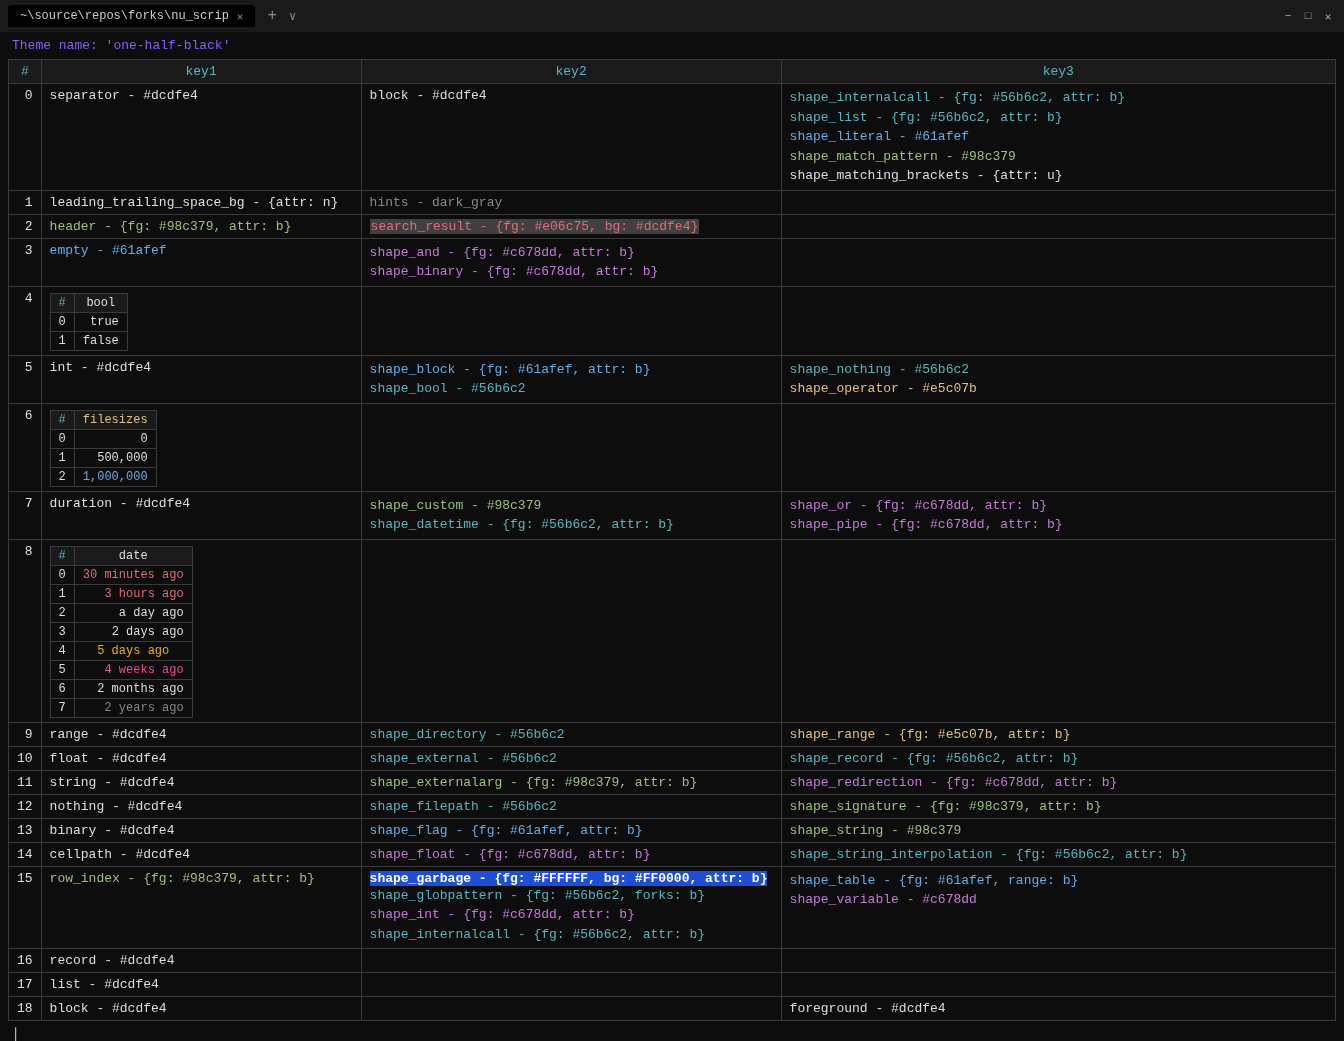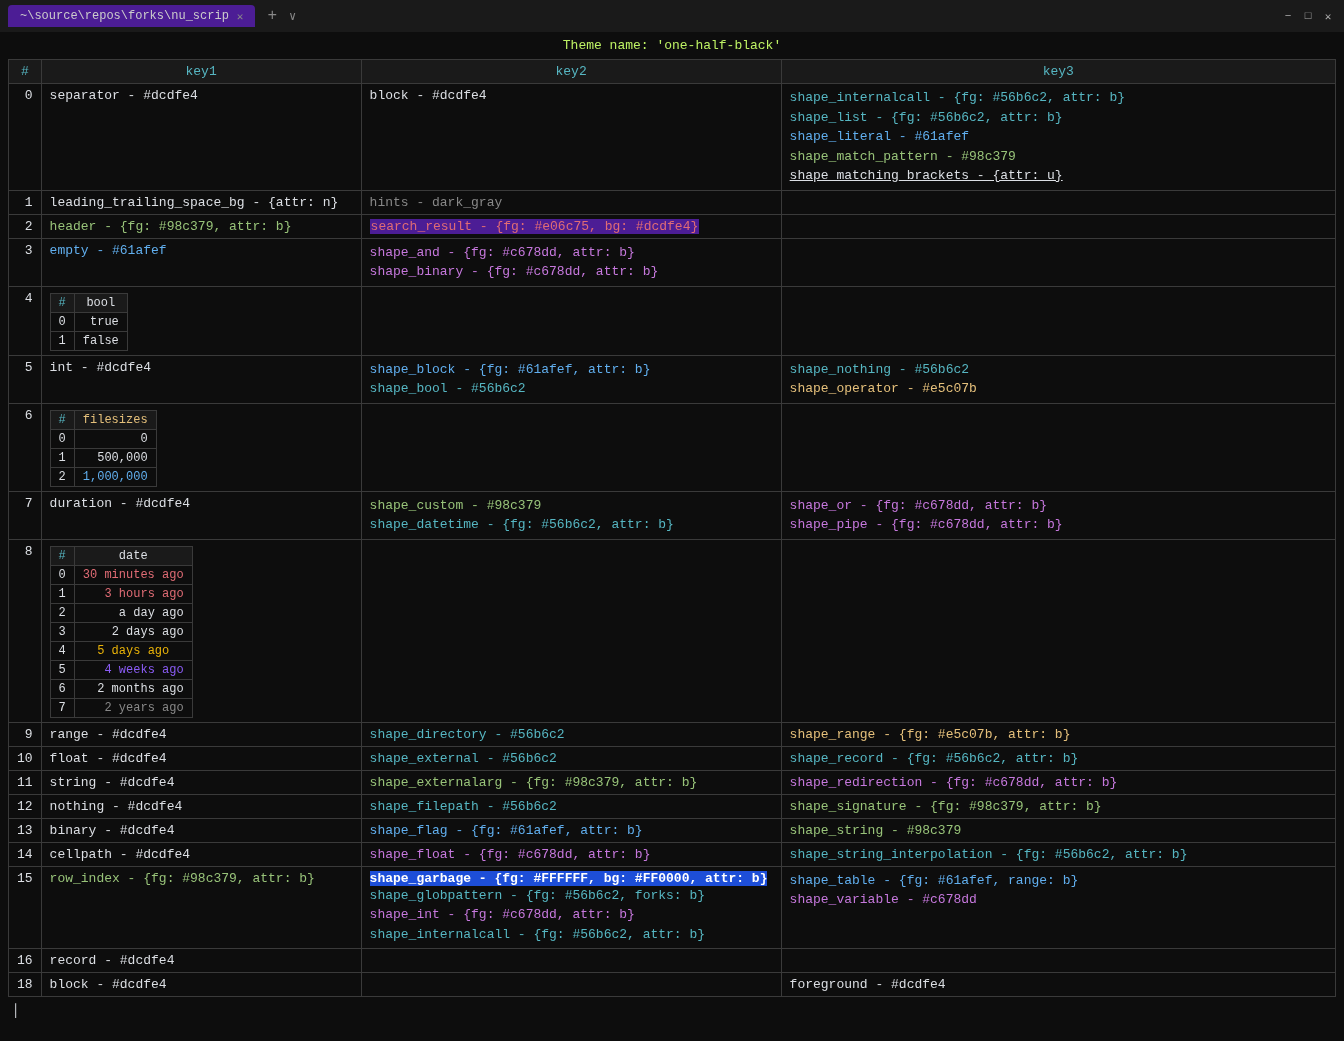--- a/index.html
+++ b/index.html
@@ -13,21 +13,21 @@
     }
     .titlebar {
       background: #1a1a1a;
       height: 32px;
       display: flex;
       align-items: center;
       padding: 0 8px;
       gap: 4px;
     }
     .tab {
-      background: #4c1d95;
+      background: #000000;
       color: #ccc;
       padding: 4px 12px;
       border-radius: 4px 4px 0 0;
       font-size: 12px;
       display: flex;
       align-items: center;
       gap: 8px;
     }
     .tab-close {
       color: #888;
@@ -46,23 +46,22 @@
       height: 16px;
       display: flex;
       align-items: center;
       justify-content: center;
       color: #aaa;
       font-size: 11px;
       cursor: pointer;
     }
     .theme-line {
       padding: 6px 12px;
-      color: #bef264;
+      color: #8b5cf6;
       font-size: 13px;
-      text-align: center;
     }
     .main-table {
       width: calc(100% - 16px);
       margin: 0 8px;
       border-collapse: collapse;
       border: 1px solid #3a3a3a;
     }
     .main-table th {
       background: #1a1a1a;
       border: 1px solid #3a3a3a;
@@ -87,30 +86,30 @@
     
     .c-dcdfe4 { color: #dcdfe4; }
     .c-98c379 { color: #98c379; }
     .c-61afef { color: #61afef; }
     .c-56b6c2 { color: #56b6c2; }
     .c-c678dd { color: #c678dd; }
     .c-e5c07b { color: #e5c07b; }
     .c-gray    { color: #888; }
 
     .highlight-search {
-      background: #4c1d95;
+      background: #404040;
       color: #e06c75;
       padding: 0 1px;
     }
     .highlight-garbage {
       background: #1d4ed8;
       color: #FFFFFF;
       font-weight: bold;
     }
-    .underline { text-decoration: underline; }
+    .underline { }
 
     
     .mini-table {
       border: 1px solid #3a3a3a;
       border-collapse: collapse;
       margin-top: 2px;
       font-size: 12px;
     }
     .mini-table th, .mini-table td {
       border: 1px solid #3a3a3a;
@@ -328,21 +327,21 @@
             <tr>
               <td>3</td>
               <td style="color:#dcdfe4;">2 days ago</td>
             </tr>
             <tr>
               <td>4</td>
               <td style="color:#eab308;text-align:center;">5 days ago</td>
             </tr>
             <tr>
               <td>5</td>
-              <td style="color:#8b5cf6;">4 weeks ago</td>
+              <td style="color:#ec4899;">4 weeks ago</td>
             </tr>
             <tr>
               <td>6</td>
               <td style="color:#dcdfe4;">2 months ago</td>
             </tr>
             <tr>
               <td>7</td>
               <td style="color:#888;">2 years ago</td>
             </tr>
           </tbody>
@@ -450,20 +449,28 @@
 
     <tr>
       <td class="row-num">16</td>
       <td class="col-key1">
         <span class="c-dcdfe4">record - #dcdfe4</span>
       </td>
       <td class="col-key2"></td>
       <td></td>
     </tr>
 
+    <tr>
+      <td class="row-num">17</td>
+      <td class="col-key1">
+        <span class="c-dcdfe4">list - #dcdfe4</span>
+      </td>
+      <td class="col-key2"></td>
+      <td></td>
+    </tr>
 
     <tr>
       <td class="row-num">18</td>
       <td class="col-key1">
         <span class="c-dcdfe4">block - #dcdfe4</span>
       </td>
       <td class="col-key2"></td>
       <td>
         <span class="c-dcdfe4">foreground - #dcdfe4</span>
       </td>

